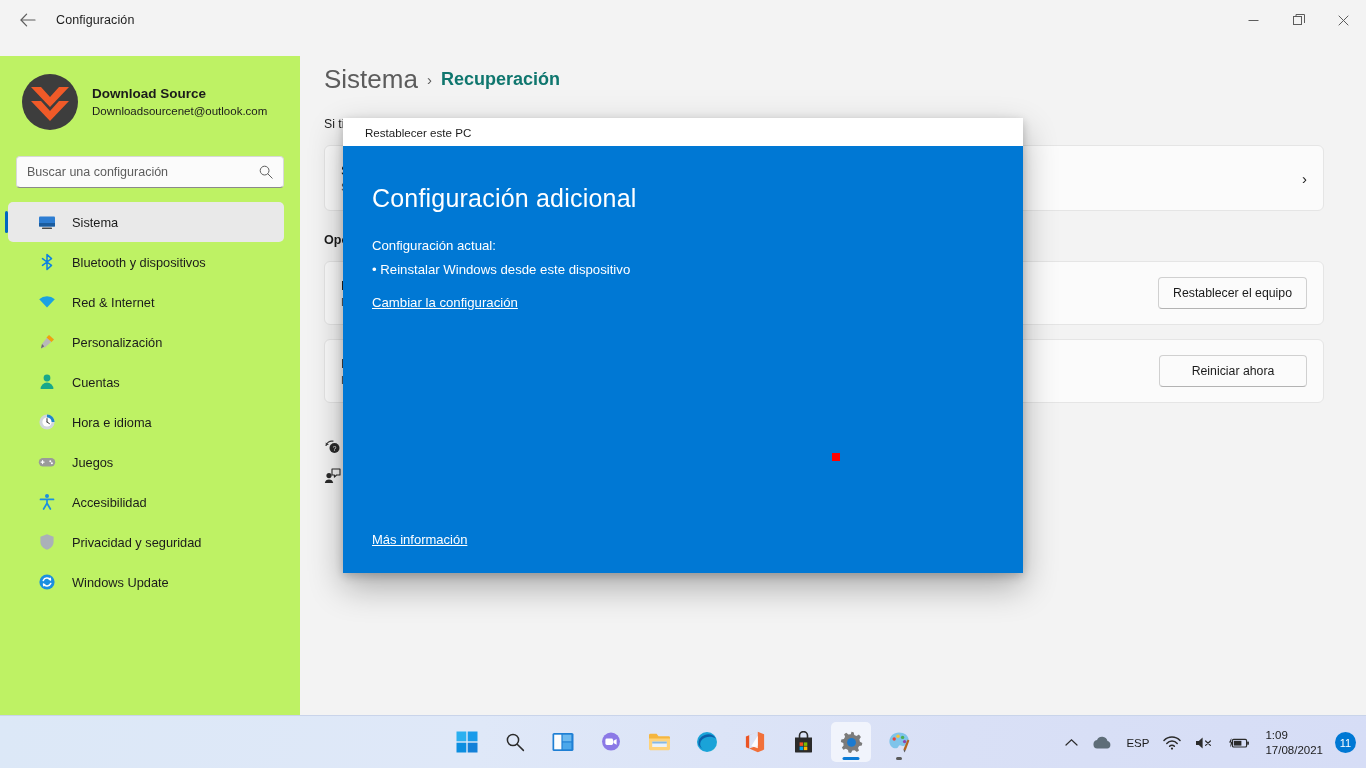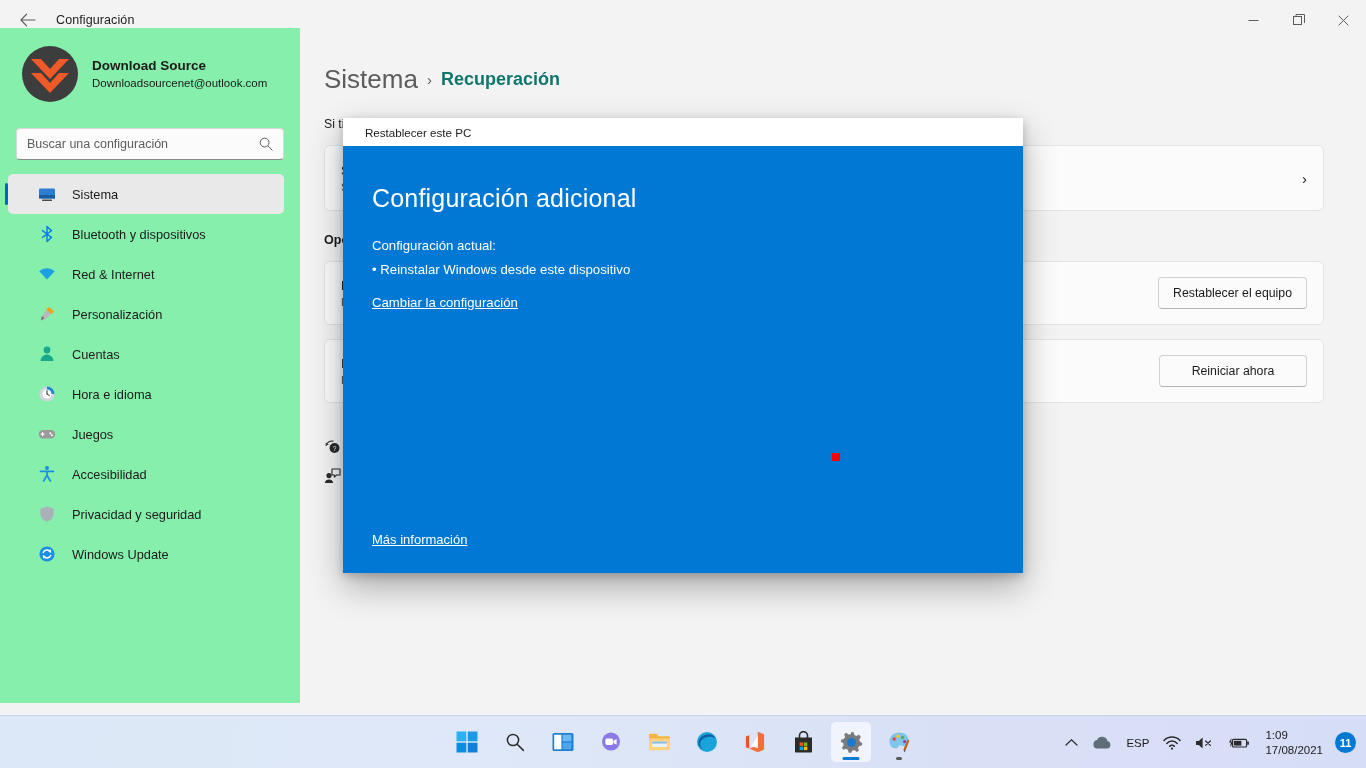--- a/index.html
+++ b/index.html
@@ -24,22 +24,22 @@
     font-size:12.5px; color:#1b1b1b; margin-left:6px; letter-spacing:.1px;
   }
   .win-ctrls { margin-left:auto; display:flex; height:40px; }
   .win-ctrl {
     width:45px; height:40px; display:flex; align-items:center; justify-content:center;
     cursor:pointer;
   }
 
   
   .sidebar {
-    position:absolute; left:0; top:28px; width:300px; height:675px;
-    background:#86efac;
+    position:absolute; left:0; top:56px; width:300px; height:675px;
+    background:#bef264;
   }
   .account { display:flex; align-items:center; padding:18px 0 0 22px; }
   .avatar {
     width:56px; height:56px; border-radius:50%;
     background:#3d3d3d; flex:none; position:relative; overflow:hidden;
   }
   .chev { position:absolute; left:9px; width:38px; height:20px; }
   .chev1 { top:13px; }
   .chev2 { top:27px; }
   .acct-text { margin-left:14px; }
@@ -198,21 +198,21 @@
   }
   .tray-lang { font-size:11.5px; color:#1b1b1b; }
   .clock {
     display:flex; flex-direction:column; align-items:flex-start;
     font-size:11.5px; color:#1b1b1b; line-height:15px; padding:0 8px;
     border-radius:4px; cursor:pointer;
   }
   .badge {
     width:21px; height:21px; border-radius:50%; background:#0078d4;
     color:#fff; font-size:11px; display:flex; align-items:center;
-    justify-content:center; margin-left:4px; cursor:pointer;font-weight:bold;
+    justify-content:center; margin-left:4px; cursor:pointer;
   }
 </style>
 </head>
 <body>
 
 <div id="root">
 
   <div class="win-titlebar">
     <div class="back-btn">
       <svg width="16" height="14" viewBox="0 0 16 14">

